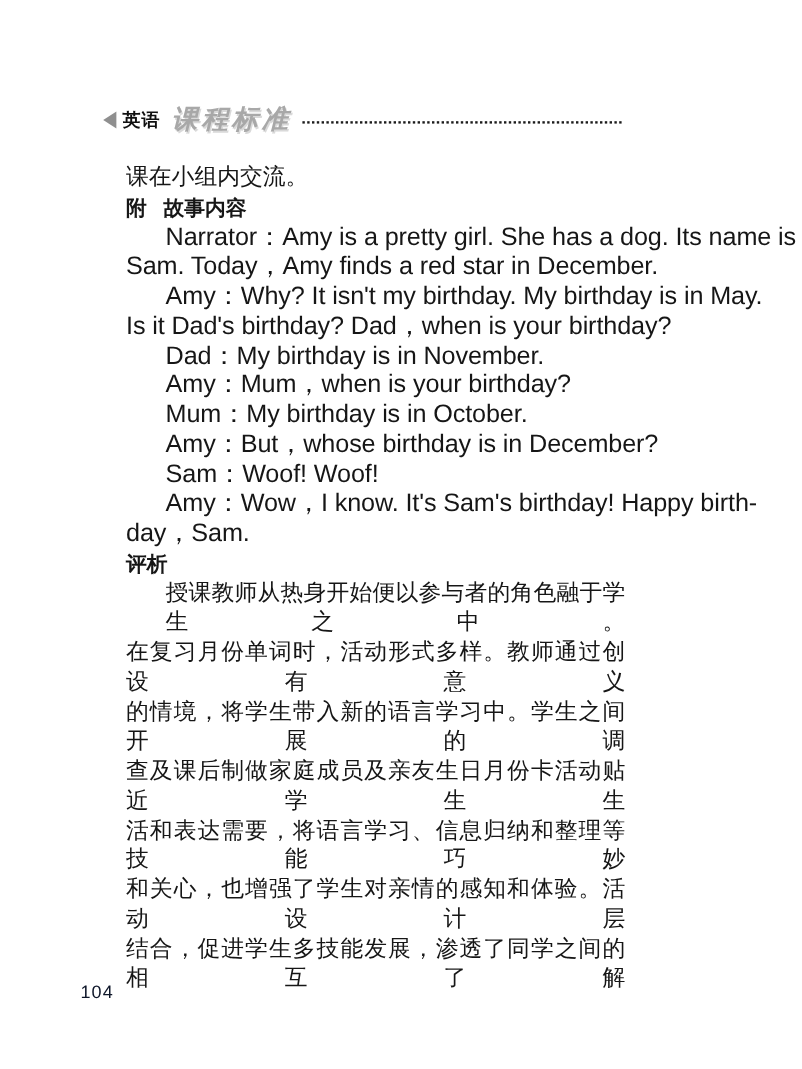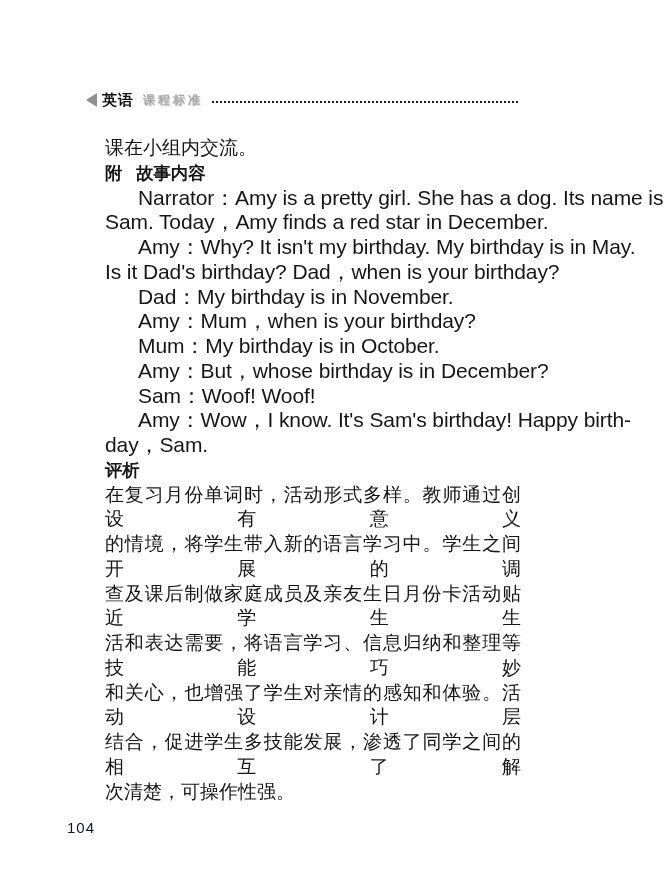--- a/index.html
+++ b/index.html
@@ -24,21 +24,21 @@
     border-right:11px solid #8f8f8f;
     flex:0 0 auto;
   }
   .subject {
     margin-left:5px;
     font-weight:700; font-size:15px; letter-spacing:1px; color:#101010;
     flex:0 0 auto;
   }
   .series {
     margin-left:9px;
-    font-weight:700; font-size:12px; letter-spacing:3px;
+    font-weight:700; font-style:italic; font-size:22px; letter-spacing:3px;
     color:#a8a8a8;
     text-shadow:1px 1px 0 #d9d9d9;
     flex:0 0 auto;
   }
   .dotted-rule {
     flex:1 1 auto;
     margin-left:9px; margin-top:3px;
     border-bottom:2px dotted #1c1c1c;
     height:0;
   }
@@ -94,26 +94,26 @@
         <div class="line en indent">Amy：But，whose birthday is in December?</div>
         <div class="line en indent">Sam：Woof! Woof!</div>
         <div class="line en indent">Amy：Wow，I know. It's Sam's birthday! Happy birth-</div>
         <div class="line en">day，Sam.</div>
       </div>
 
     <div class="line heading">评析</div>
 
     <div>
 
+    <div class="line cjk indent justify">授课教师从热身开始便以参与者的角色融于学生之中。</div>
         <div class="line cjk justify">在复习月份单词时，活动形式多样。教师通过创设有意义</div>
         <div class="line cjk justify">的情境，将学生带入新的语言学习中。学生之间开展的调</div>
         <div class="line cjk justify">查及课后制做家庭成员及亲友生日月份卡活动贴近学生生</div>
         <div class="line cjk justify">活和表达需要，将语言学习、信息归纳和整理等技能巧妙</div>
         <div class="line cjk justify">和关心，也增强了学生对亲情的感知和体验。活动设计层</div>
         <div class="line cjk justify">结合，促进学生多技能发展，渗透了同学之间的相互了解</div>
-        <div class="line cjk">次清楚，可操作性强。</div>
       </div>
 
   </div>
 
   <div class="page-number">104</div>
 
 </div>
 
 </body></html>

